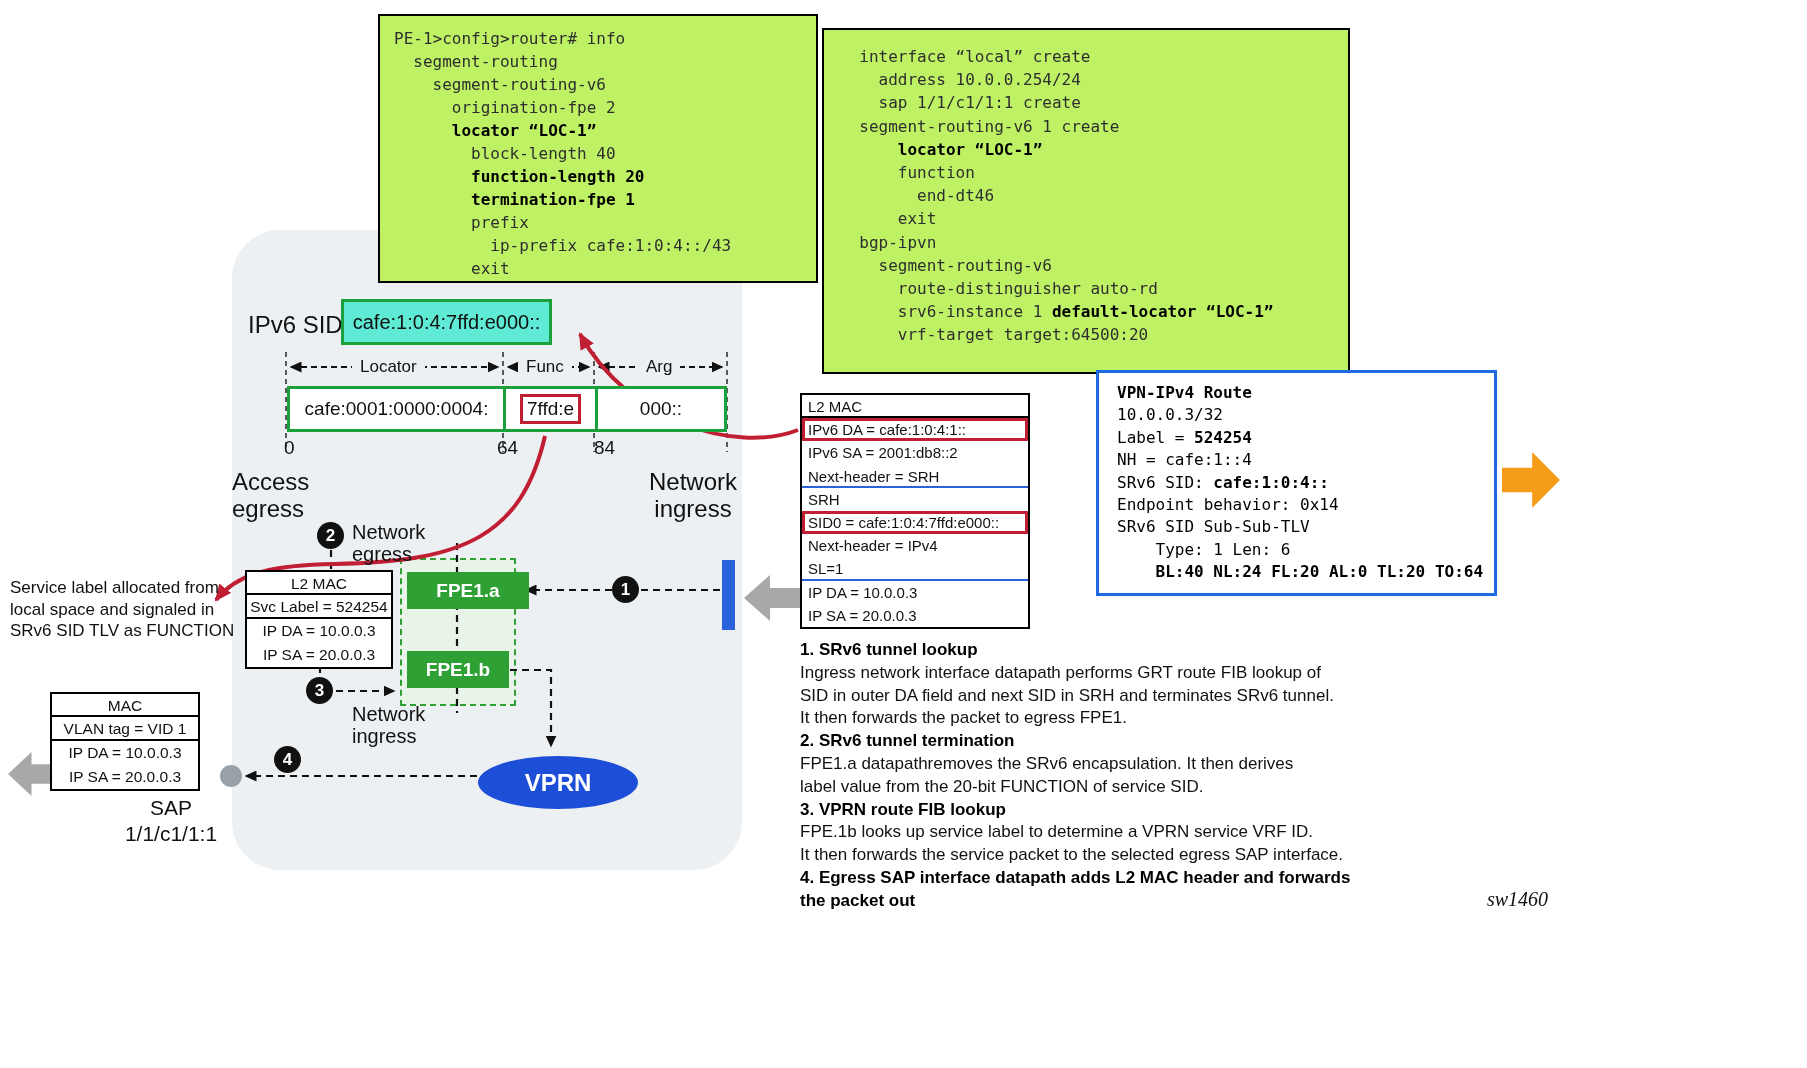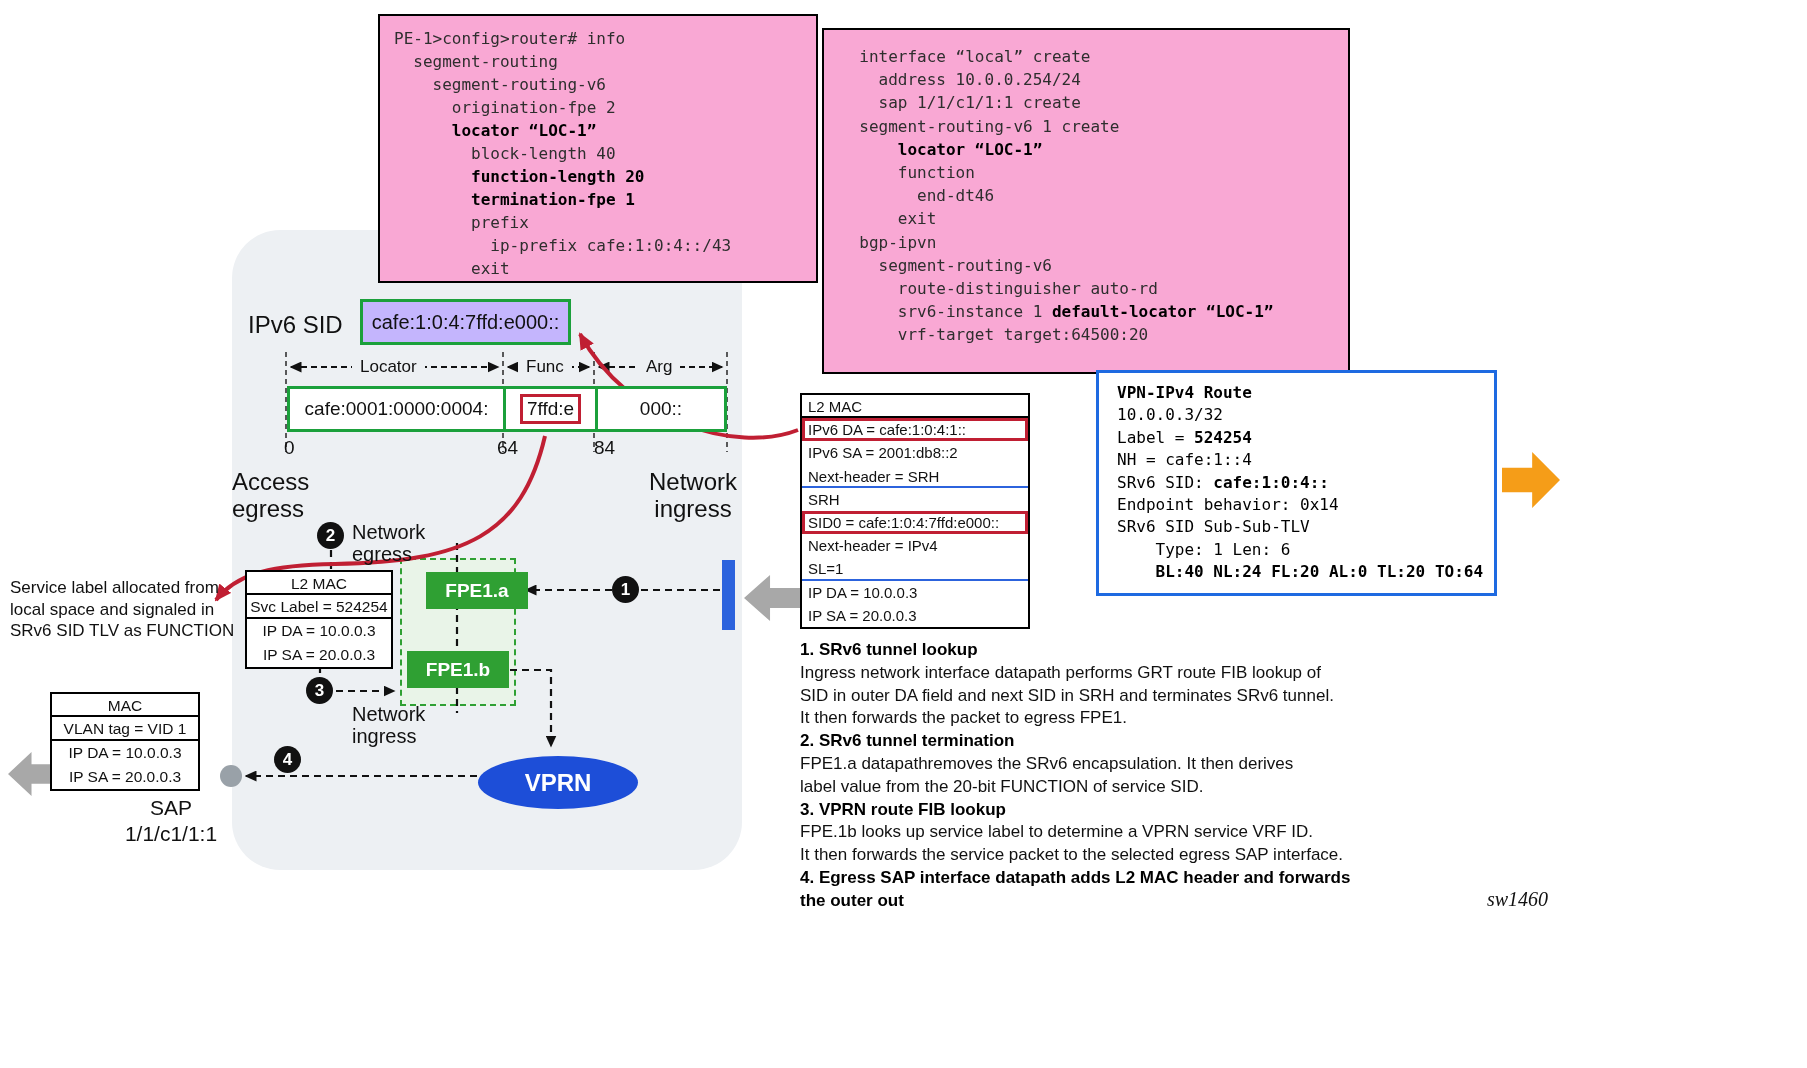--- a/index.html
+++ b/index.html
@@ -4,31 +4,31 @@
 <style>
   *{margin:0;padding:0;box-sizing:border-box}
   body{background:#fff;font-family:"Liberation Sans",sans-serif;color:#111}
   .canvas{position:relative;width:1807px;height:1068px;background:#fff;overflow:hidden}
   .abs{position:absolute}
 
   .gray-container{left:232px;top:230px;width:510px;height:640px;background:#edf0f3;border-radius:48px;z-index:1}
   .fpe-group{left:400px;top:558px;width:116px;height:148px;background:#e9f4e8;border:2px dashed #2fa033;z-index:1}
   .overlay{left:0;top:0;z-index:2;pointer-events:none}
 
-  .codebox{background:#f9a8d4;border:2px solid #000;font-family:"DejaVu Sans Mono","Liberation Mono",monospace;
+  .codebox{background:#bef264;border:2px solid #000;font-family:"DejaVu Sans Mono","Liberation Mono",monospace;
            font-size:16px;color:#2e2e2e;z-index:4}
   #code-router{left:378px;top:14px;width:440px;height:269px;padding:11px 8px 0 14px}
   #code-router .cl{line-height:23px}
   #code-vprn{left:822px;top:28px;width:528px;height:346px;padding:15px 8px 0 16px}
   #code-vprn .cl{line-height:23.2px}
   .cl{white-space:pre}
   .b{font-weight:bold;color:#000}
 
   .sid-label{left:248px;top:311px;font-size:24px;z-index:3}
-  .sid-box{left:360px;top:299px;width:211px;height:46px;border:3px solid #1ba03b;background:#c4b5fd;
+  .sid-box{left:341px;top:299px;width:211px;height:46px;border:3px solid #1ba03b;background:#5eead4;
            display:flex;align-items:center;justify-content:center;font-size:20px;z-index:3}
 
   .flabel{background:#edf0f3;font-size:17px;height:26px;line-height:26px;padding:0 8px;z-index:3}
   #locator-label{left:352px;top:354px}
   #func-label{left:518px;top:354px}
   #arg-label{left:638px;top:354px}
 
   .value-box{left:287px;top:386px;width:440px;height:46px;border:3px solid #1ba03b;background:#fff;display:flex;font-size:19px;z-index:3}
   .vcell{display:flex;align-items:center;justify-content:center;height:100%}
   .vcell.c1{width:216px;border-right:3px solid #1ba03b}
@@ -50,21 +50,21 @@
   #zone-ingress-bottom{left:352px;top:703px}
 
   .badge{width:27px;height:27px;border-radius:50%;background:#111;color:#fff;font-weight:bold;font-size:17px;
          display:flex;align-items:center;justify-content:center;z-index:5}
   #badge1{left:612px;top:576px}
   #badge2{left:317px;top:522px}
   #badge3{left:306px;top:677px}
   #badge4{left:274px;top:746px}
 
   .fpebox{background:#2fa033;color:#fff;font-weight:bold;font-size:19px;display:flex;align-items:center;justify-content:center;z-index:3}
-  #fpe-a{left:426px;top:572px;width:102px;height:37px}
+  #fpe-a{left:407px;top:572px;width:122px;height:37px}
   #fpe-b{left:407px;top:651px;width:102px;height:37px}
 
   .blue-bar{left:722px;top:560px;width:13px;height:70px;background:#2c63dd;z-index:3}
 
   .block-arrow-left{background:#a8a8a8;clip-path:polygon(0 50%,42% 0,42% 28%,100% 28%,100% 72%,42% 72%,42% 100%);z-index:3}
   #gray-arrow-right{left:744px;top:575px;width:62px;height:46px}
   #gray-arrow-sap{left:8px;top:752px;width:56px;height:44px}
   #orange-arrow{left:1502px;top:452px;width:58px;height:56px;background:#f59d18;
                 clip-path:polygon(0 28%,52% 28%,52% 0,100% 50%,52% 100%,52% 72%,0 72%);z-index:3}
 
@@ -273,21 +273,21 @@
       <div class="sl">Ingress network interface datapath performs GRT route FIB lookup of</div>
       <div class="sl">SID in outer DA field and next SID in SRH and terminates SRv6 tunnel.</div>
       <div class="sl">It then forwards the packet to egress FPE1.</div>
       <div class="sl b">2. SRv6 tunnel termination</div>
       <div class="sl">FPE1.a datapathremoves the SRv6 encapsulation. It then derives</div>
       <div class="sl">label value from the 20-bit FUNCTION of service SID.</div>
       <div class="sl b">3. VPRN route FIB lookup</div>
       <div class="sl">FPE.1b looks up service label to determine a VPRN service VRF ID.</div>
       <div class="sl">It then forwards the service packet to the selected egress SAP interface.</div>
       <div class="sl b">4. Egress SAP interface datapath adds L2 MAC header and forwards</div>
-      <div class="sl b">the outer out</div>
+      <div class="sl b">the packet out</div>
     </div>
 
   <div class="abs" id="side-note" data-list="side_note.lines">
       <div class="plain-line">Service label allocated from</div>
       <div class="plain-line">local space and signaled in</div>
       <div class="plain-line">SRv6 SID TLV as FUNCTION</div>
     </div>
 
   <div class="abs" id="sap-label">
     <div>SAP</div>

